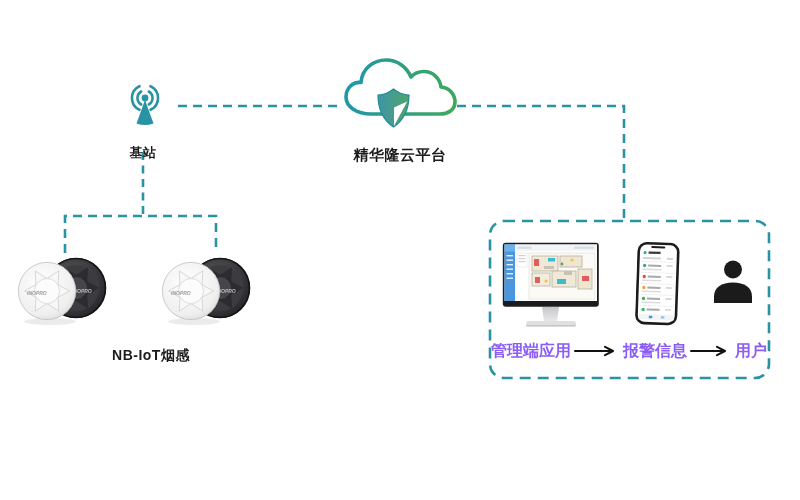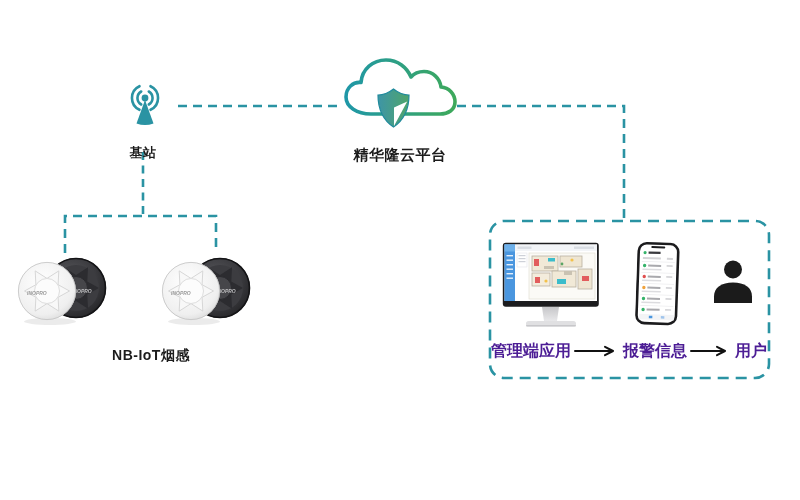--- a/index.html
+++ b/index.html
@@ -11,21 +11,21 @@
   .label{
     position:absolute;text-align:center;font-weight:600;color:#1c1c1c;
     letter-spacing:0.5px;line-height:1.1;
   }
   .lbl-base{left:103px;top:146px;width:80px;font-size:13px;}
   .lbl-cloud{left:330px;top:132px;width:140px;font-size:15px;margin-top:15px;}
   .lbl-sensor{left:71px;top:348px;width:160px;font-size:14px;}
   .flow-row{
     position:absolute;left:489px;top:340px;width:280px;height:22px;
     display:flex;align-items:center;justify-content:center;gap:3px;
-    font-weight:600;font-size:16px;color:#4c1d95;white-space:nowrap;
+    font-weight:600;font-size:16px;color:#8b5cf6;white-space:nowrap;
   }
   .flow-row .arrow{flex:0 0 auto;display:block;}
   svg{display:block;}
 </style>
 </head>
 <body>
 
 <div class="stage">
 
   <svg width="0" height="0" style="position:absolute" aria-hidden="true">

